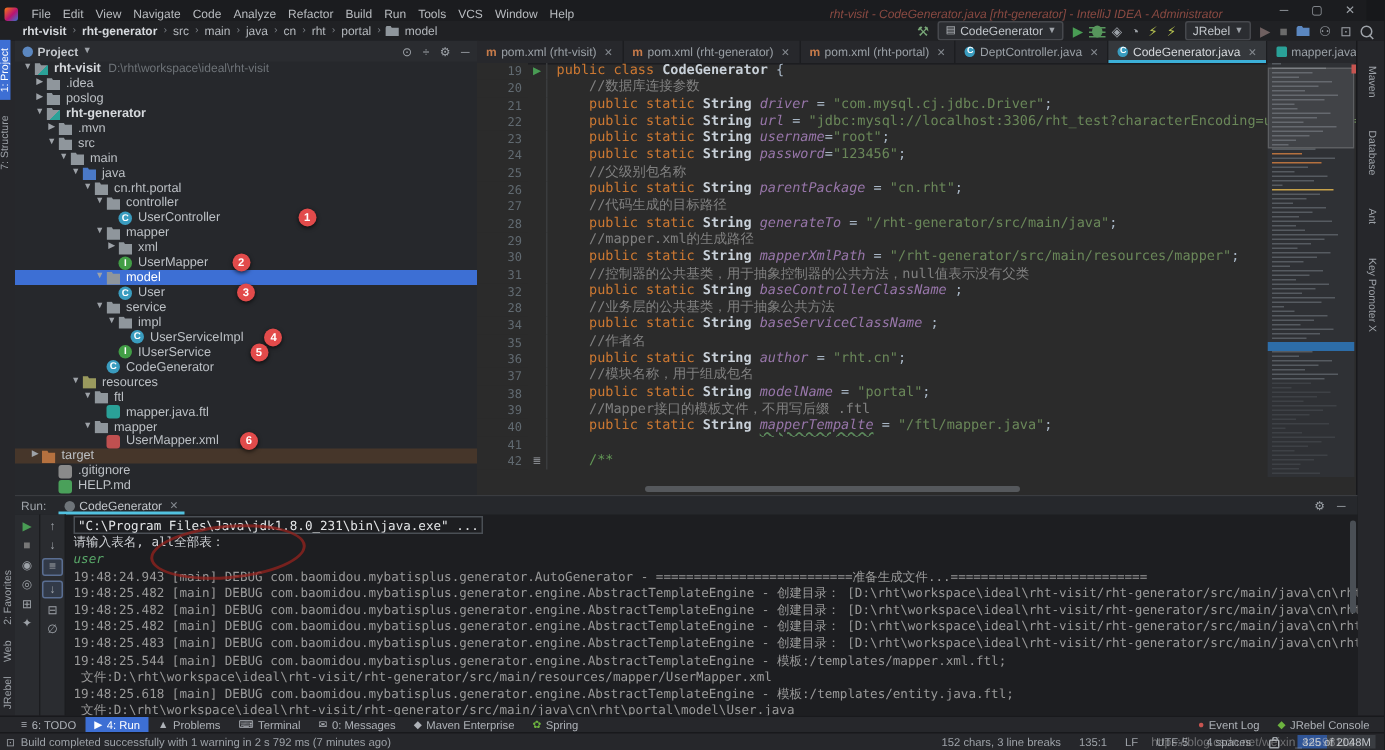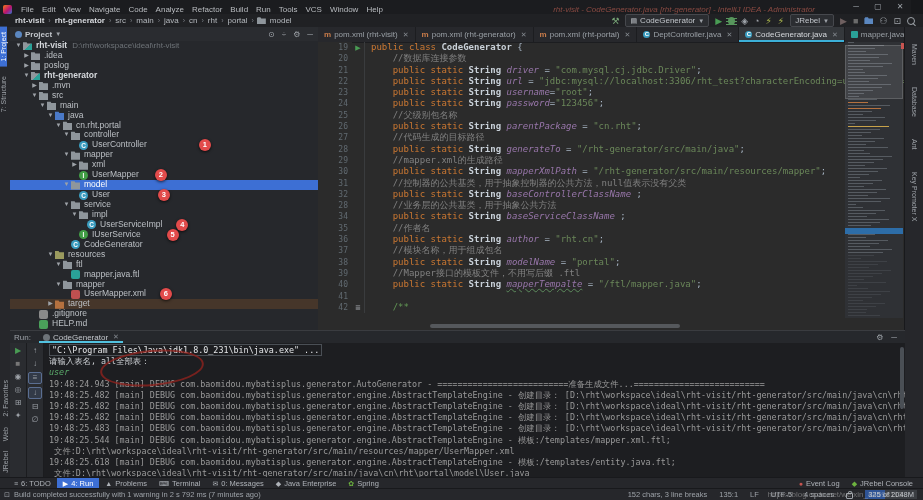--- a/index.html
+++ b/index.html
@@ -374,21 +374,21 @@
           <span class="tarrow">▼</span>
           <span class="ticon t-folder"></span>
           <span class="tlabel">mapper</span>
         </div>
         <div class="trow" style="padding-left: 52px;">
           <span class="tarrow"></span>
           <span class="ticon t-xml"></span>
           <span class="tlabel">UserMapper.xml</span>
           <span class="badge" style="margin-left: 14px;">6</span>
         </div>
-        <div class="trow excluded" style="padding-left: 36px;">
+        <div class="trow excluded" style="padding-left: 9px;">
           <span class="tarrow">▶</span>
           <span class="ticon t-excluded"></span>
           <span class="tlabel">target</span>
         </div>
         <div class="trow" style="padding-left: 20px;">
           <span class="tarrow"></span>
           <span class="ticon t-git"></span>
           <span class="tlabel">.gitignore</span>
         </div>
         <div class="trow" style="padding-left: 20px;">
@@ -632,21 +632,21 @@
         <span class="twitem">
           <span class="twico">⌨</span>
           <span>Terminal</span>
         </span>
         <span class="twitem">
           <span class="twico">✉</span>
           <span>0: Messages</span>
         </span>
         <span class="twitem">
           <span class="twico">◆</span>
-          <span>Java Enterprise</span>
+          <span>Maven Enterprise</span>
         </span>
         <span class="twitem">
           <span class="twico" style="color: rgb(109, 179, 63);">✿</span>
           <span>Spring</span>
         </span>
       </span>
     <span id="twright">
         <span class="twitem">
           <span class="twico" style="color: rgb(199, 84, 80);">●</span>
           <span>Event Log</span>

